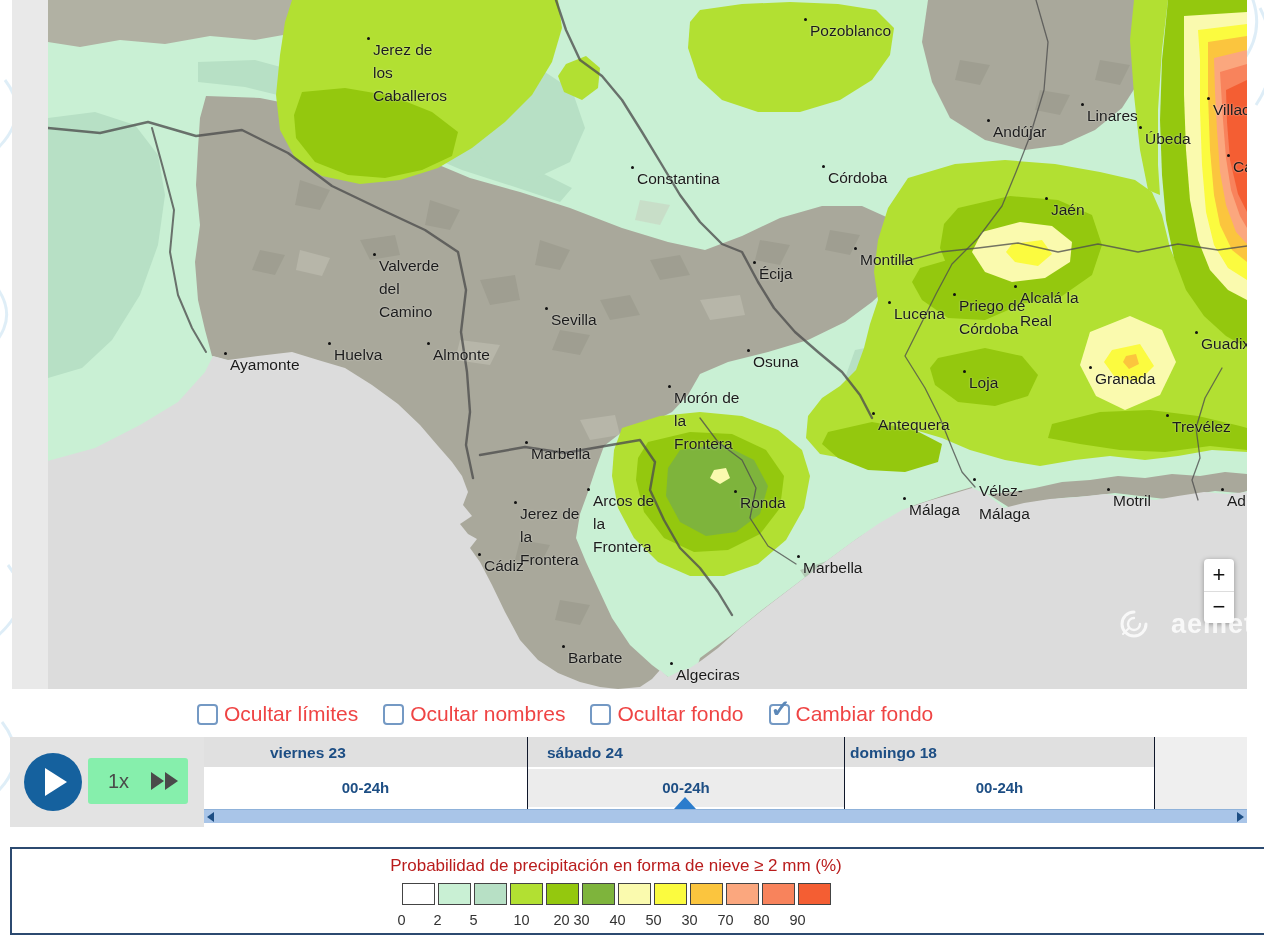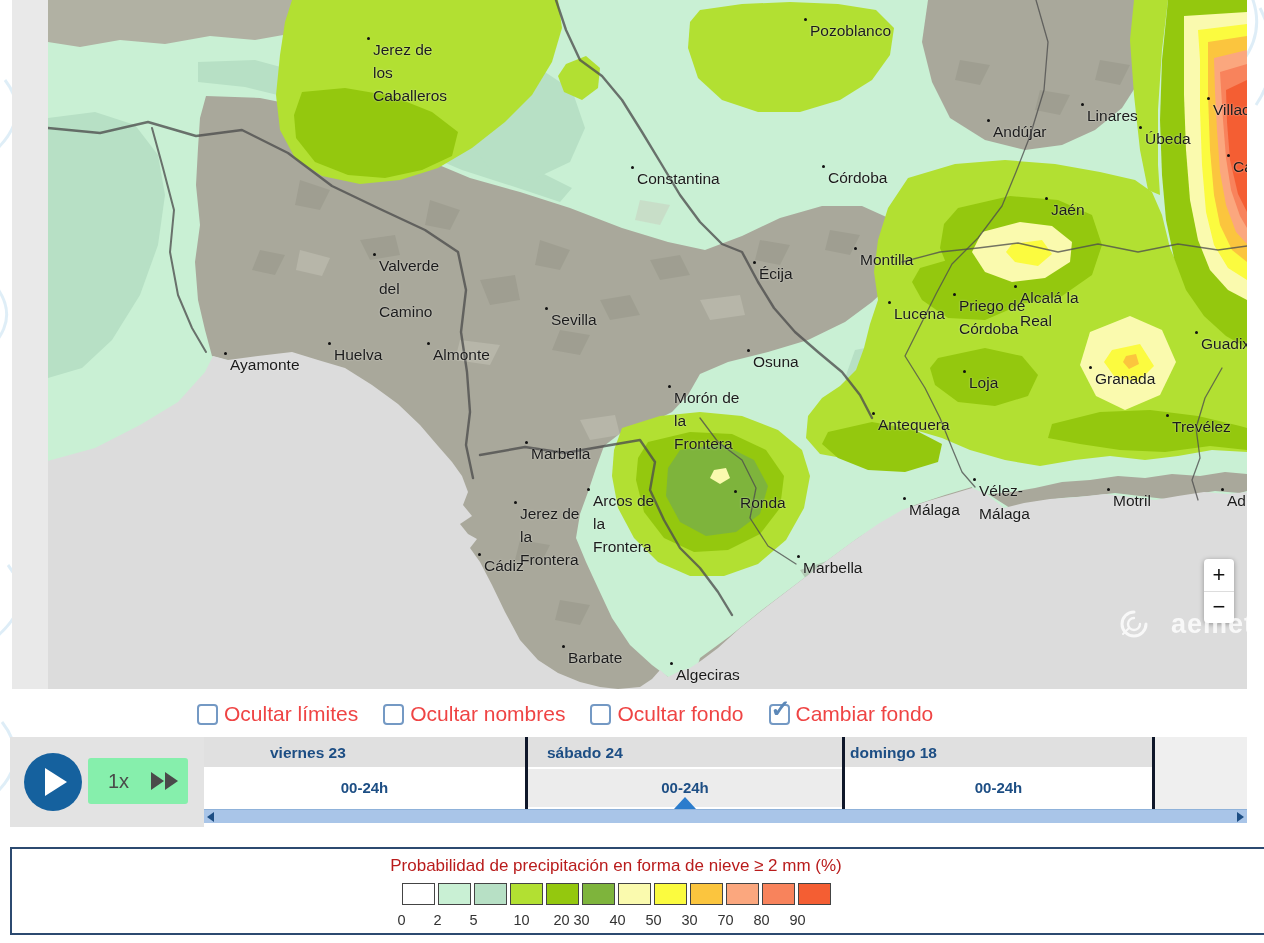--- a/index.html
+++ b/index.html
@@ -35,21 +35,21 @@
            border-top:14px solid transparent;border-bottom:14px solid transparent;}
   .speed{position:absolute;left:78px;top:21px;width:100px;height:46px;background:#86efac;border-radius:3px;
          display:flex;align-items:center;cursor:pointer;}
   .speedlab{font-size:20px;color:#4a4a4a;margin-left:20px;}
   .ff{margin-left:22px;display:flex;gap:1px;}
   .ff i{display:block;width:0;height:0;border-left:13px solid #4a4a4a;
         border-top:9px solid transparent;border-bottom:9px solid transparent;}
   
   .tl{position:absolute;left:204px;top:737px;width:1043px;height:86px;z-index:2;}
   .days{display:flex;height:72px;}
-  .day{box-sizing:border-box;border-right:3px solid #0f172a;}
+  .day{box-sizing:border-box;border-right:1px solid #0f172a;}
   .day:nth-child(1){width:324px;}
   .day:nth-child(2){width:317px;}
   .day:nth-child(3){width:310px;}
   .dayhead{height:32px;background:#e0e0e0;border-bottom:2px solid #fff;box-sizing:border-box;
            font-size:15.5px;font-weight:bold;color:#1d4e84;line-height:31px;}
   .day:nth-child(1) .dayhead{padding-left:66px;}
   .day:nth-child(2) .dayhead{padding-left:19px;}
   .day:nth-child(3) .dayhead{padding-left:5px;}
   .daybody{height:38px;background:#fff;text-align:center;line-height:38px;
            font-size:15px;font-weight:bold;color:#1d4e84;}

